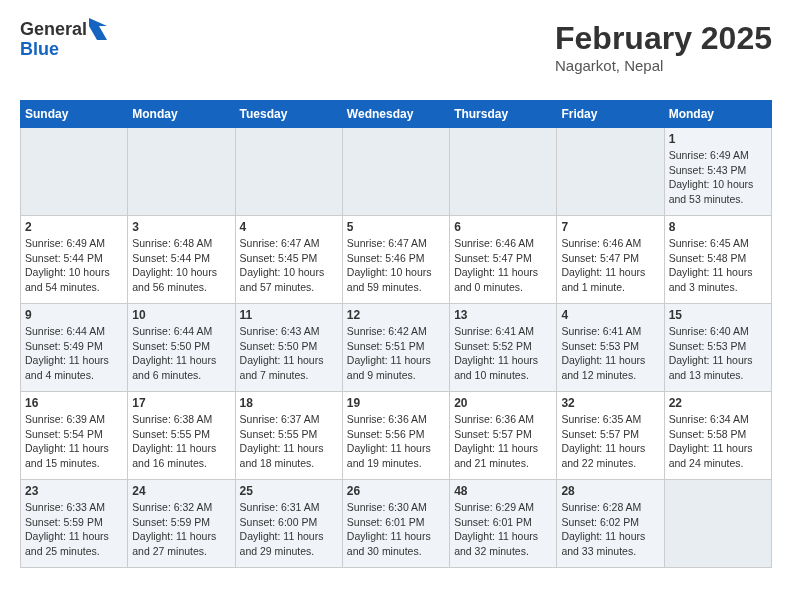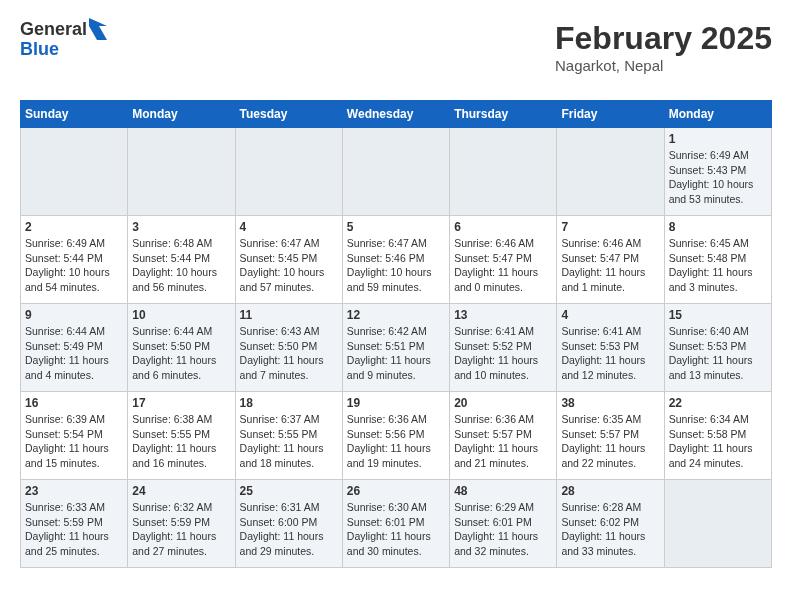--- a/index.html
+++ b/index.html
@@ -213,21 +213,21 @@
         </td>
         <td>
           <span class="day-num">19</span>
           <div class="day-info">Sunrise: 6:36 AM<br>Sunset: 5:56 PM<br>Daylight: 11 hours and 19 minutes.</div>
         </td>
         <td>
           <span class="day-num">20</span>
           <div class="day-info">Sunrise: 6:36 AM<br>Sunset: 5:57 PM<br>Daylight: 11 hours and 21 minutes.</div>
         </td>
         <td>
-          <span class="day-num">38</span>
+          <span class="day-num">32</span>
           <div class="day-info">Sunrise: 6:35 AM<br>Sunset: 5:57 PM<br>Daylight: 11 hours and 22 minutes.</div>
         </td>
         <td>
           <span class="day-num">22</span>
           <div class="day-info">Sunrise: 6:34 AM<br>Sunset: 5:58 PM<br>Daylight: 11 hours and 24 minutes.</div>
         </td>
       </tr>
       <tr class="stripe-row">
         <td>
           <span class="day-num">23</span>

